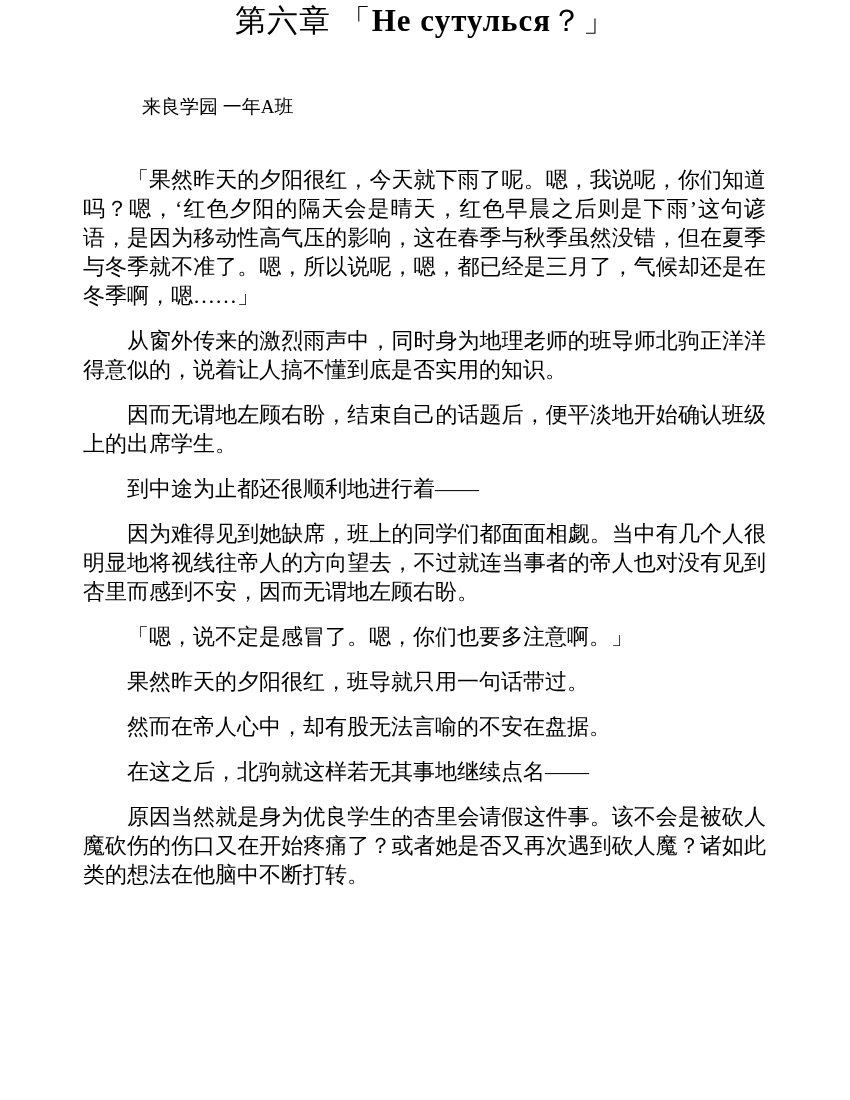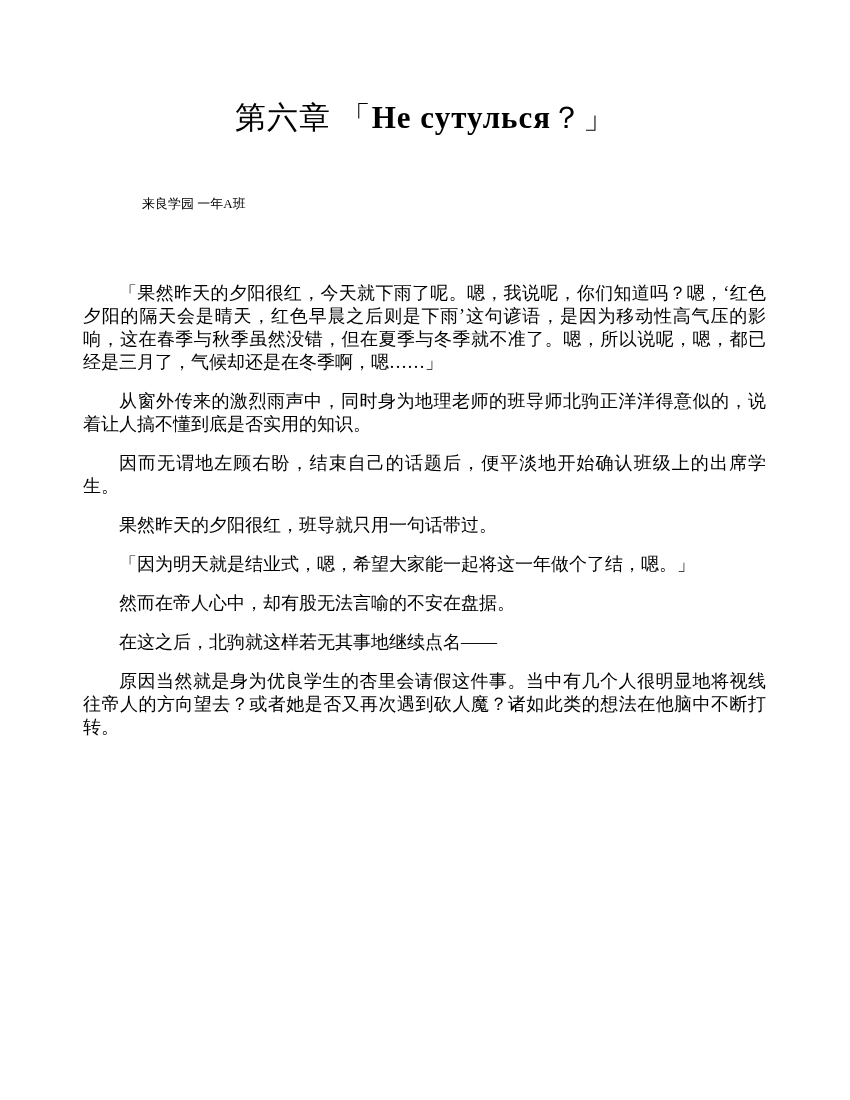--- a/index.html
+++ b/index.html
@@ -13,64 +13,65 @@
     height: 1100px;
     margin: 0 auto;
     background: #ffffff;
     color: #000000;
     font-family: "Liberation Serif", "DejaVu Serif", serif;
     box-sizing: border-box;
     overflow: hidden;
   }
   .title {
     margin: 0;
-    padding-top: 97px;
     font-size: 31px;
     line-height: 42px;
     font-weight: normal;
     text-align: center;
     letter-spacing: 1px;
     white-space: nowrap;
   }
   .title .emphasis {
     font-weight: bold;
   }
   .content {
     margin: 0 84px 0 83px;
     text-align: justify;
   }
   .subtitle {
-    margin: 50px 0 64px 0;
-    font-size: 13px;
+    margin: 50px 0 44px 0;
+    font-size: 19px;
     line-height: 29px;
     text-indent: 59px;
     text-align: left;
   }
   .content p.body-para {
     margin: 16px 0 7px 0;
-    font-size: 18px;
-    line-height: 23px;
+    font-size: 22px;
+    line-height: 29px;
     text-indent: 2em;
   }
 </style>
 </head>
 <body>
 
 <div class="page" style="background: rgb(255, 255, 255); color: rgb(0, 0, 0);">
 
   <h1 class="title"><span>第六章 「</span><span class="emphasis">Не сутулься</span><span>？」</span></h1>
 
   <div class="content">
 
     <p class="subtitle">来良学园 一年A班</p>
 
     <p class="body-para">「果然昨天的夕阳很红，今天就下雨了呢。嗯，我说呢，你们知道吗？嗯，‘红色夕阳的隔天会是晴天，红色早晨之后则是下雨’这句谚语，是因为移动性高气压的影响，这在春季与秋季虽然没错，但在夏季与冬季就不准了。嗯，所以说呢，嗯，都已经是三月了，气候却还是在冬季啊，嗯……」</p>
     <p class="body-para">从窗外传来的激烈雨声中，同时身为地理老师的班导师北驹正洋洋得意似的，说着让人搞不懂到底是否实用的知识。</p>
     <p class="body-para">因而无谓地左顾右盼，结束自己的话题后，便平淡地开始确认班级上的出席学生。</p>
+    <p class="body-para">到中途为止都还很顺利地进行着——</p>
+    <p class="body-para">因为难得见到她缺席，班上的同学们都面面相觑。当中有几个人很明显地将视线往帝人的方向望去，不过就连当事者的帝人也对没有见到杏里而感到不安，因而无谓地左顾右盼。</p>
+    <p class="body-para">「嗯，说不定是感冒了。嗯，你们也要多注意啊。」</p>
     <p class="body-para">果然昨天的夕阳很红，班导就只用一句话带过。</p>
-    <p class="body-para">「因为明天就是结业式，嗯，希望大家能一起将这一年做个了结，嗯。」</p>
     <p class="body-para">然而在帝人心中，却有股无法言喻的不安在盘据。</p>
     <p class="body-para">在这之后，北驹就这样若无其事地继续点名——</p>
-    <p class="body-para">原因当然就是身为优良学生的杏里会请假这件事。当中有几个人很明显地将视线往帝人的方向望去？或者她是否又再次遇到砍人魔？诸如此类的想法在他脑中不断打转。</p>
+    <p class="body-para">原因当然就是身为优良学生的杏里会请假这件事。该不会是被砍人魔砍伤的伤口又在开始疼痛了？或者她是否又再次遇到砍人魔？诸如此类的想法在他脑中不断打转。</p>
 
   </div>
 
 </div>
 
 </body></html>

